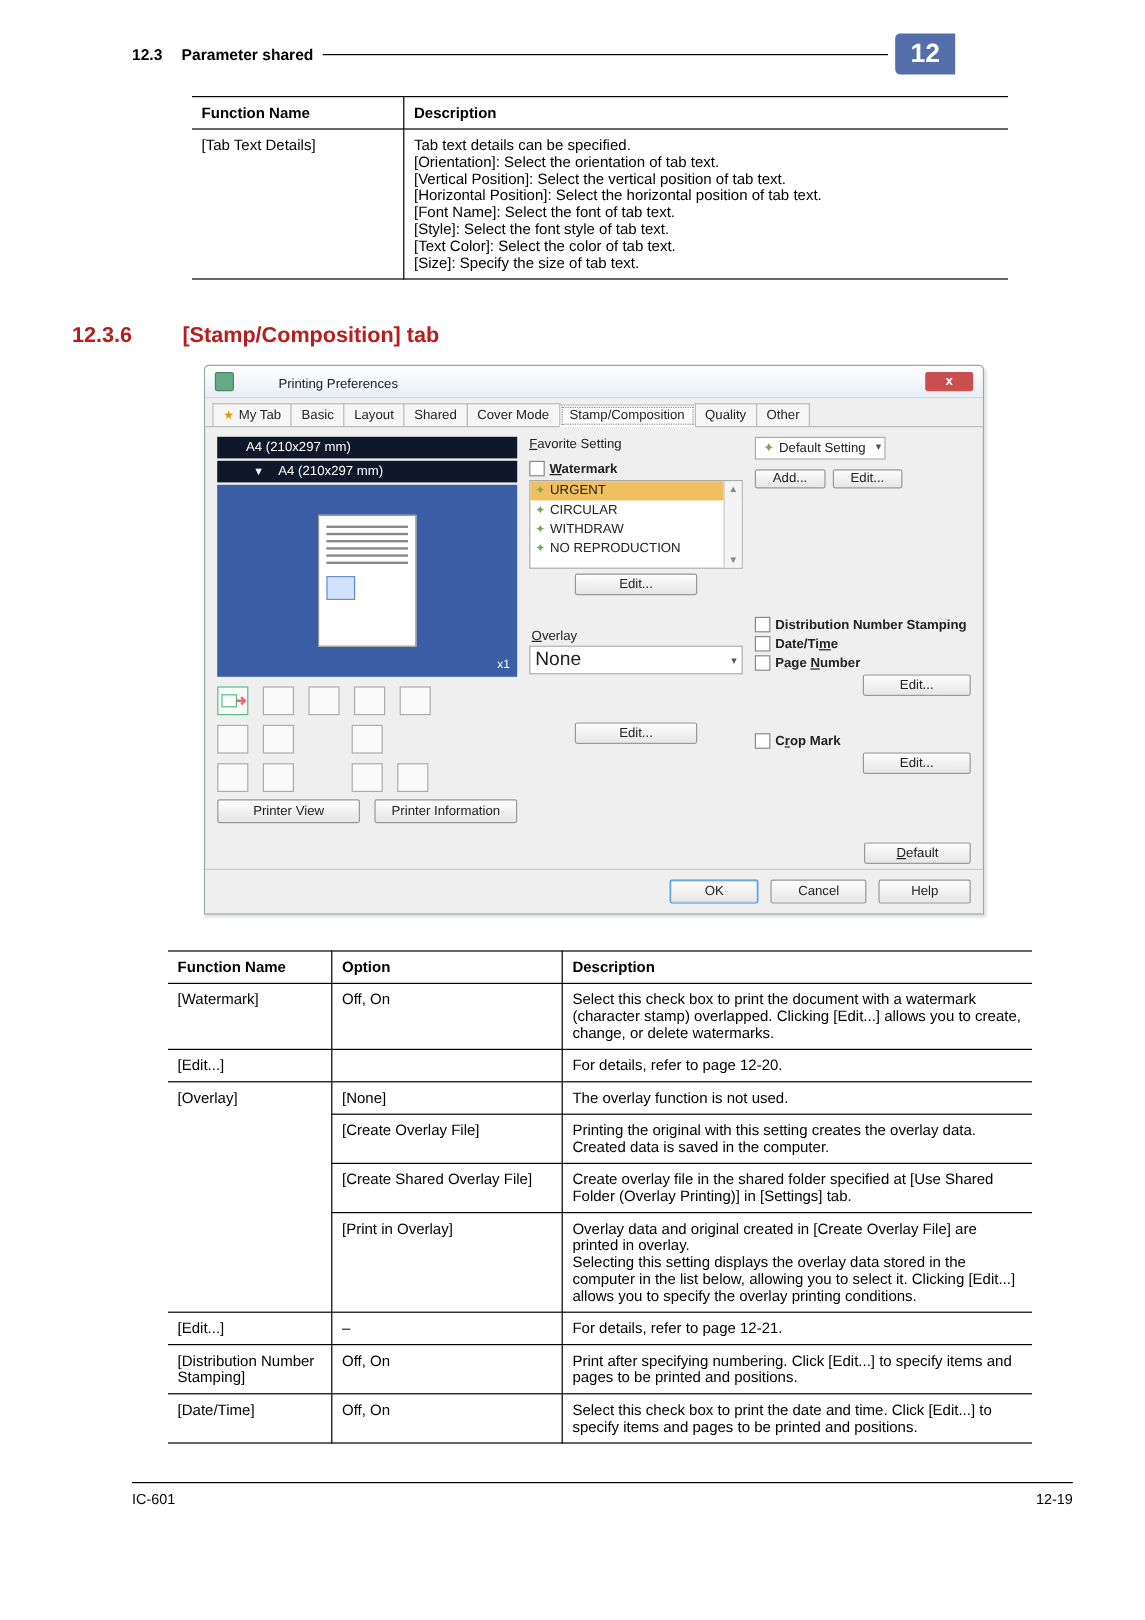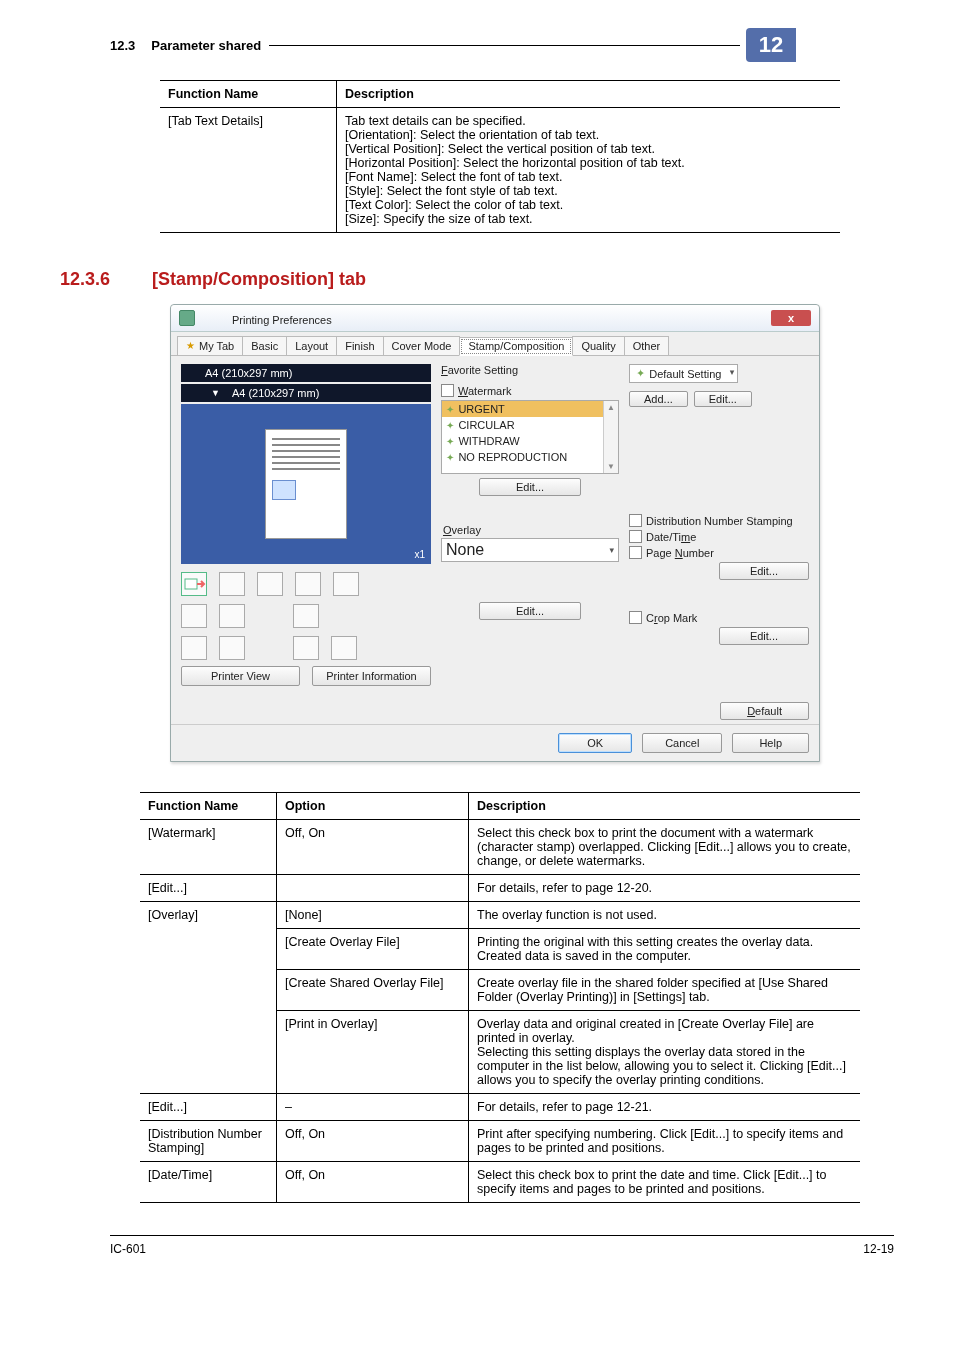--- a/index.html
+++ b/index.html
@@ -244,21 +244,21 @@
   .listbox .wrench { color: #7a5; font-size: 10px; }
   .listbox .scroll {
     position: absolute; right: 0; top: 0; bottom: 0; width: 14px; border-left: 1px solid #ccc; background: #f4f4f4;
     display: flex; flex-direction: column; justify-content: space-between; align-items: center; padding: 2px 0; font-size: 8px; color: #888;
   }
   .center-btn { text-align: center; margin-top: 4px; }
   .dropdown {
     border: 1px solid #aaa; background: #fff; padding: 2px 4px; font-size: 16px; display: flex; justify-content: space-between; align-items: center;
   }
   .dropdown::after { content: "▾"; font-size: 9px; color: #555; margin-left: 6px; }
-  .chk { display: flex; align-items: center; gap: 4px; font-size: 11px; margin: 3px 0; }
+  .chk { display: flex; align-items: center; gap: 4px; font-size: 11px; margin: 3px 0; font-weight: bold; }
   .chk .box { width: 11px; height: 11px; border: 1px solid #888; background: #fff; }
 
   .dlg-footer {
     border-top: 1px solid #ccc;
     display: flex; justify-content: flex-end; gap: 10px;
     padding: 8px 10px;
     background: #efefef;
   }
   .dlg-footer .btn.primary { border-color: #4a90d9; box-shadow: 0 0 0 1px #bcdfff inset; }
 
@@ -320,21 +320,21 @@
       <span>Printing Preferences</span>
       <span class="close">x</span>
     </div>
     <div class="dlg-tabs">
       <div class="dlg-tab">
           <span class="star">★</span>
           <span>My Tab</span>
         </div>
       <div class="dlg-tab">Basic</div>
       <div class="dlg-tab">Layout</div>
-      <div class="dlg-tab">Finish</div>
+      <div class="dlg-tab">Shared</div>
       <div class="dlg-tab">Cover Mode</div>
       <div class="dlg-tab active">Stamp/Composition</div>
       <div class="dlg-tab">Quality</div>
       <div class="dlg-tab">Other</div>
     </div>
 
     <div class="dlg-body">
 
       <div class="preview-pane">
         <div class="paper-label">

